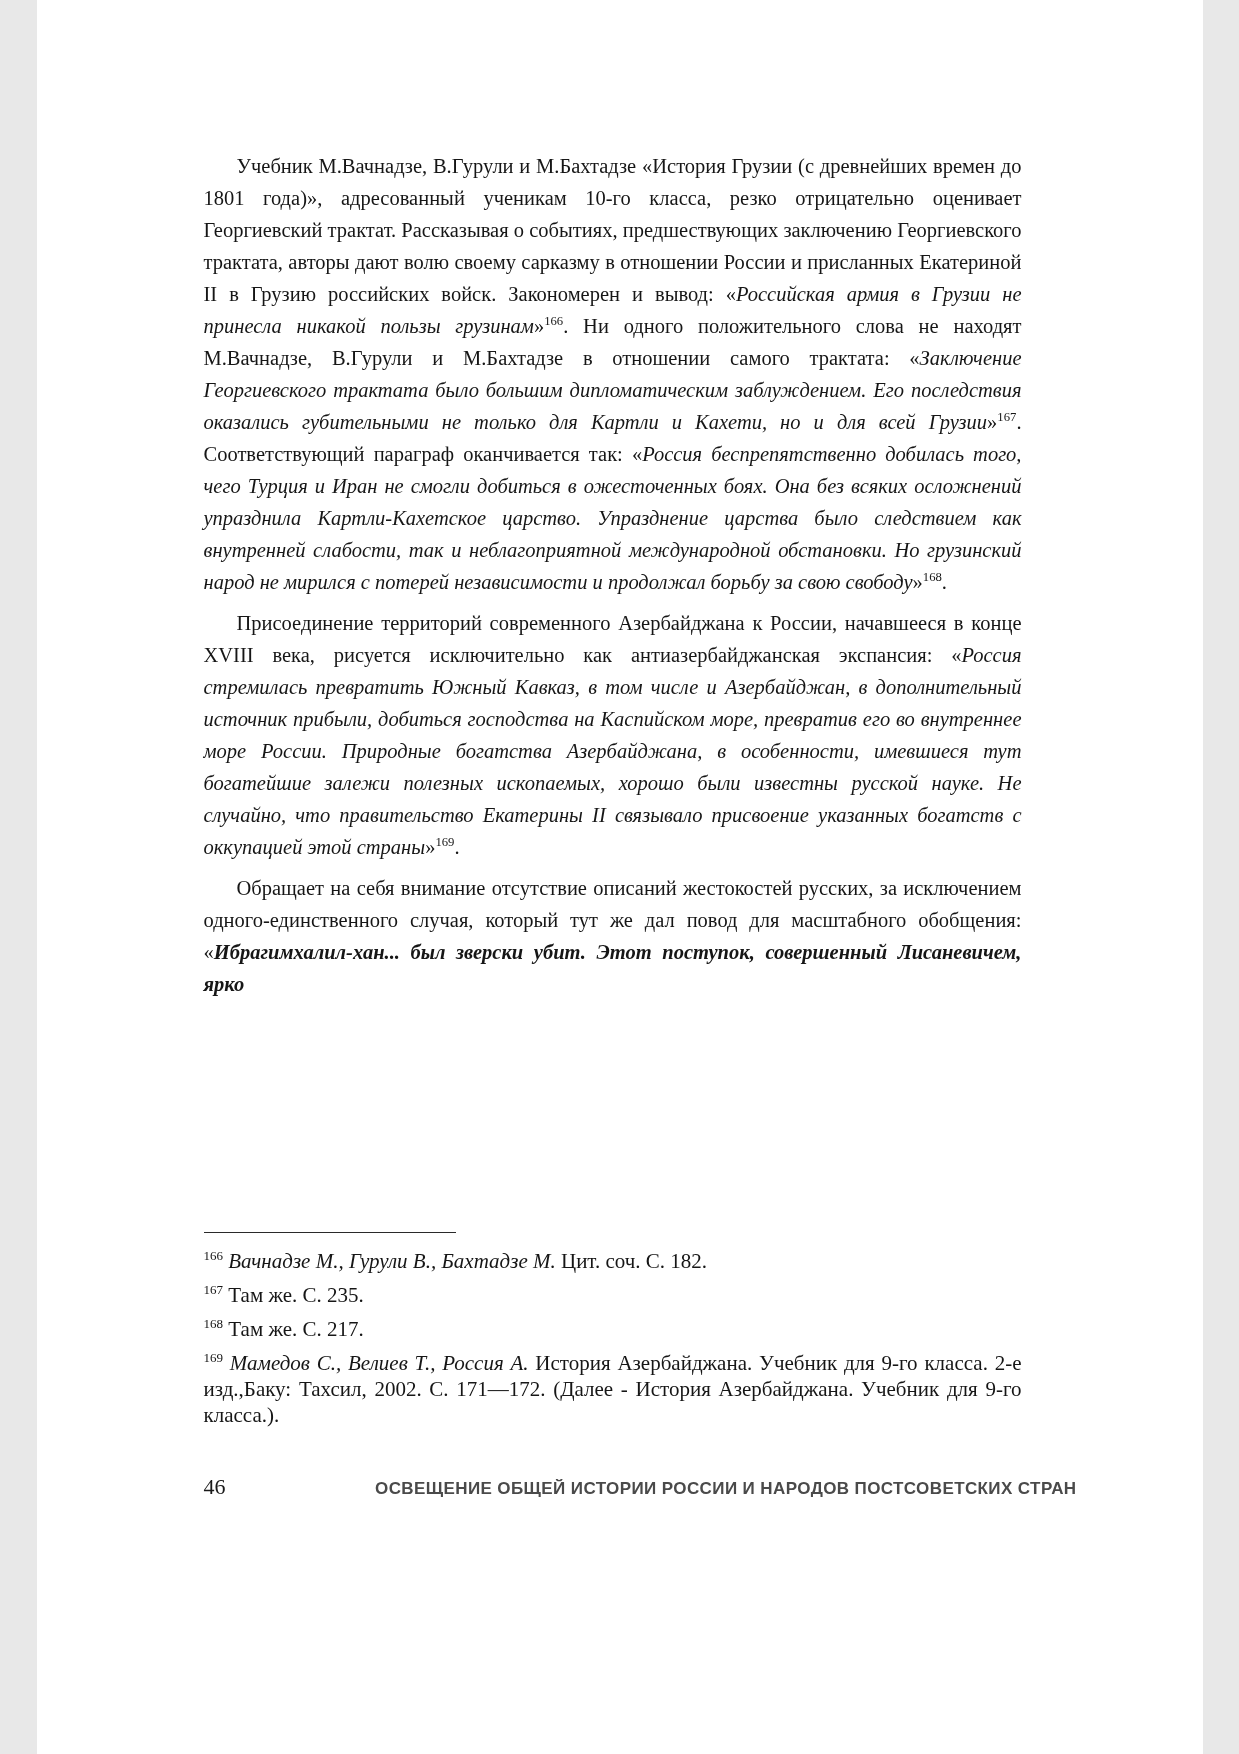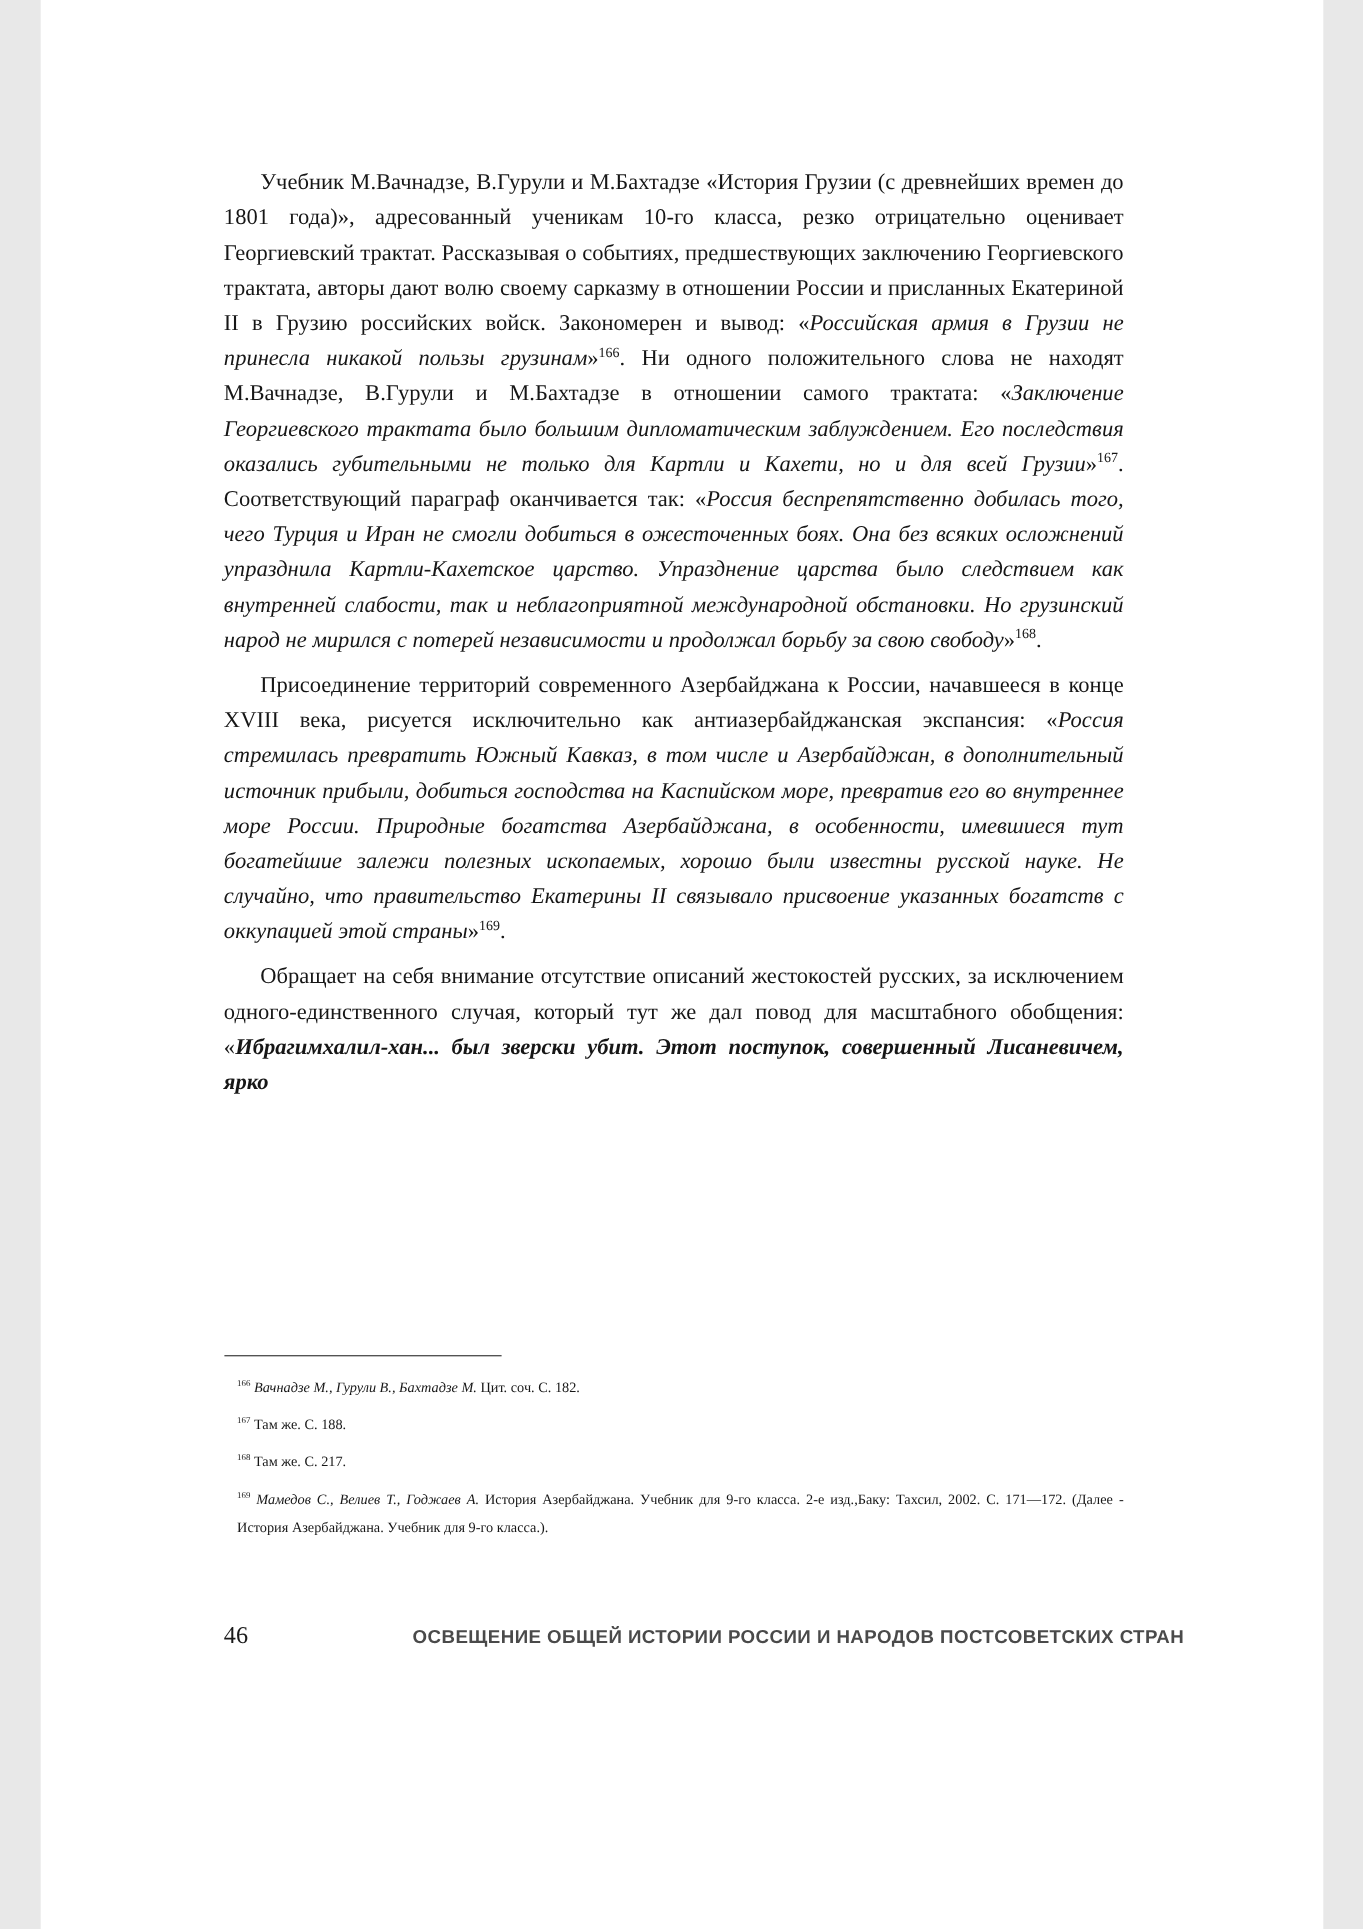--- a/index.html
+++ b/index.html
@@ -46,22 +46,22 @@
     border: none;
     border-top: 1.5px solid #2a2a2a;
   }
   .footnotes {
     position: absolute;
     left: 167px;
     top: 1248px;
     width: 818px;
   }
   .fn {
-    margin: 0 0 8px 12px;
-    font-size: 13px;
+    margin: 0 0 8px 0;
+    font-size: 21px;
     line-height: 26px;
     text-align: justify;
   }
   .page-footer {
     position: absolute;
     left: 167px;
     top: 1474px;
     width: 873px;
     display: flex;
     justify-content: space-between;
@@ -87,23 +87,23 @@
   <main class="text-block">
     <p class="para"><span>Учебник М.Вачнадзе, В.Гурули и М.Бахтадзе «История Грузии (с древнейших времен до 1801 года)», адресованный ученикам 10-го класса, резко отрицательно оценивает Георгиевский трактат. Рассказывая о событиях, предшествующих заключению Георгиевского трактата, авторы дают волю своему сарказму в отношении России и присланных Екатериной II в Грузию российских войск. Закономерен и вывод: «</span><span class="it">Российская армия в Грузии не принесла никакой пользы грузинам</span><span>»</span><sup>166</sup><span>. Ни одного положительного слова не находят М.Вачнадзе, В.Гурули и М.Бахтадзе в отношении самого трактата: «</span><span class="it">Заключение Георгиевского трактата было большим дипломатическим заблуждением. Его последствия оказались губительными не только для Картли и Кахети, но и для всей Грузии</span><span>»</span><sup>167</sup><span>. Соответствующий параграф оканчивается так: «</span><span class="it">Россия беспрепятственно добилась того, чего Турция и Иран не смогли добиться в ожесточенных боях. Она без всяких осложнений упразднила Картли-Кахетское царство. Упразднение царства было следствием как внутренней слабости, так и неблагоприятной международной обстановки. Но грузинский народ не мирился с потерей независимости и продолжал борьбу за свою свободу</span><span>»</span><sup>168</sup><span>.</span></p>
     <p class="para"><span>Присоединение территорий современного Азербайджана к России, начавшееся в конце XVIII века, рисуется исключительно как антиазербайджанская экспансия: «</span><span class="it">Россия стремилась превратить Южный Кавказ, в том числе и Азербайджан, в дополнительный источник прибыли, добиться господства на Каспийском море, превратив его во внутреннее море России. Природные богатства Азербайджана, в особенности, имевшиеся тут богатейшие залежи полезных ископаемых, хорошо были известны русской науке. Не случайно, что правительство Екатерины II связывало присвоение указанных богатств с оккупацией этой страны</span><span>»</span><sup>169</sup><span>.</span></p>
     <p class="para"><span>Обращает на себя внимание отсутствие описаний жестокостей русских, за исключением одного-единственного случая, который тут же дал повод для масштабного обобщения: «</span><span class="bi">Ибрагимхалил-хан... был зверски убит. Этот поступок, совершенный Лисаневичем, ярко</span></p>
   </main>
 
   <hr class="fn-sep">
 
   <section class="footnotes">
     <p class="fn"><sup>166</sup><span> </span><span class="it">Вачнадзе М., Гурули В., Бахтадзе М.</span><span> Цит. соч. С. 182.</span></p>
-    <p class="fn"><sup>167</sup><span> Там же. С. 188.</span></p>
+    <p class="fn"><sup>167</sup><span> Там же. С. 235.</span></p>
     <p class="fn"><sup>168</sup><span> Там же. С. 217.</span></p>
-    <p class="fn"><sup>169</sup><span> </span><span class="it">Мамедов С., Велиев Т., Годжаев А.</span><span> История Азербайджана. Учебник для 9-го класса. 2-е изд.,Баку: Тахсил, 2002. С. 171—172. (Далее - История Азербайджана. Учебник для 9-го класса.).</span></p>
+    <p class="fn"><sup>169</sup><span> </span><span class="it">Мамедов С., Велиев Т., Россия А.</span><span> История Азербайджана. Учебник для 9-го класса. 2-е изд.,Баку: Тахсил, 2002. С. 171—172. (Далее - История Азербайджана. Учебник для 9-го класса.).</span></p>
   </section>
 
   <footer class="page-footer">
     <span class="page-num">46</span>
     <span class="running-title">ОСВЕЩЕНИЕ ОБЩЕЙ ИСТОРИИ РОССИИ И НАРОДОВ ПОСТСОВЕТСКИХ СТРАН</span>
   </footer>
 
 </div>
 
 </body></html>

